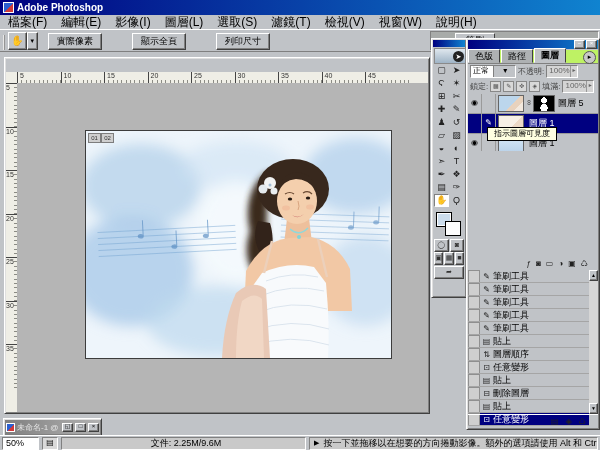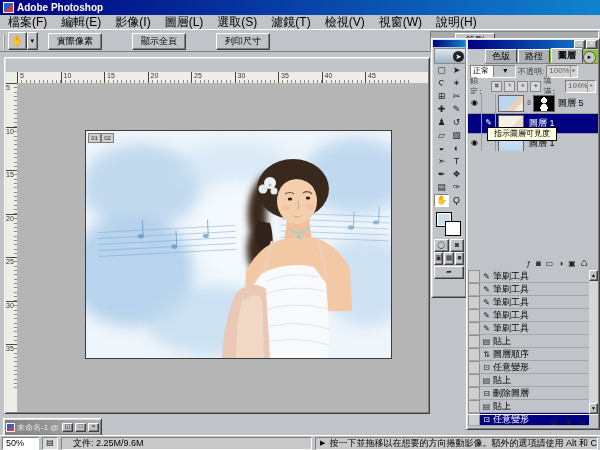--- a/index.html
+++ b/index.html
@@ -56,33 +56,33 @@
   #fgcol{left:1px;top:1px;width:14px;height:13px;background:#ccdded;border:1px solid #000;box-shadow:0 0 0 1px #fff inset;}
   #bgcol{left:10px;top:10px;width:14px;height:13px;background:#fdfdfd;border:1px solid #000;}
   .minirow{left:2px;width:30px;display:flex;justify-content:center;gap:1px;}
   .minibtn{height:11px;flex:1;font-size:7px;line-height:10px;text-align:center;color:#333;}
   #qmrow{top:200px;} #smrow{top:213px;} #irrow{top:227px;}
 
   
   #palwin{left:466px;top:38px;width:132px;height:390px;}
   #paltitle{left:1px;top:1px;right:1px;height:9px;display:flex;justify-content:flex-end;align-items:center;gap:1px;padding-right:1px;}
   .wbtn{width:9px;height:7px;font-size:6px;line-height:5px;text-align:center;}
-  #tabrow{left:18px;top:11px;right:1px;height:13px;display:flex;align-items:flex-end;border-bottom:1px solid #808080;background:#84cc16;}
+  #tabrow{left:1px;top:11px;right:1px;height:13px;display:flex;align-items:flex-end;border-bottom:1px solid #808080;background:#bef264;}
   .tab{height:12px;line-height:12px;padding:0 6px;font-size:9px;border:1px solid;border-color:#fff #404040 transparent #fff;background:#aeb1b3;margin-right:1px;}
   .tab.sel{background:#c0c3c7;height:13px;font-weight:bold;}
   #palmenu{margin-left:auto;width:11px;height:11px;border-radius:50%;border:1px solid #555;background:#c8c8c8;font-size:7px;line-height:10px;text-align:center;}
   #blendrow{left:1px;top:25px;right:1px;height:15px;gap:2px;padding:0 2px;}
   #blendsel{width:44px;height:11px;background:#fff;border:1px solid;border-color:#808080 #fff #fff #808080;display:flex;}
   #blendsel span{flex:1;font-size:8px;line-height:10px;padding-left:2px;}
   .dropbtn{width:10px;height:100%;background:#c0c3c7;border-left:1px solid #808080;font-size:6px;line-height:10px;text-align:center;}
   .flab{font-size:8px;color:#444;}
   .ffield{width:28px;height:11px;background:#d4d4d4;border:1px solid;border-color:#808080 #fff #fff #808080;font-size:8px;line-height:10px;padding-left:2px;color:#666;display:flex;}
   .ffield b{font-weight:normal;flex:1;}
   .spin{width:7px;border-left:1px solid #999;font-size:6px;text-align:center;line-height:9px;}
-  #lockrow{left:1px;top:40px;right:1px;height:14px;gap:2px;padding:0 2px;font-family:Liberation Mono, monospace;}
+  #lockrow{left:1px;top:40px;right:1px;height:14px;gap:2px;padding:0 2px;}
   .lockic{width:9px;height:9px;border:1px solid #888;background:#d8d8d8;font-size:6px;line-height:8px;text-align:center;color:#555;}
   #layerlist{left:1px;top:55px;right:1px;height:57px;background:#c0c3c7;}
   .lrow{height:19px;display:flex;align-items:center;border-bottom:1px solid #9a9a9a;background:#c0c3c7;}
   .lrow .cell{width:13px;height:19px;border-right:1px solid #9a9a9a;text-align:center;font-size:8px;line-height:18px;flex:none;}
   .thumb{width:24px;height:15px;border:1px solid #666;margin:0 2px;flex:none;}
   .lname{font-size:9px;padding-left:3px;white-space:nowrap;}
   .lrow.sel{background:#000080;color:#fff;}
   .linkic{font-size:7px;color:#333;transform:rotate(90deg);width:7px;flex:none;}
   #th0{background:linear-gradient(135deg,#bcd6ec 0 55%,#e8d2bd 55% 75%,#f3e9de 75%);}
   #mask0{width:20px;height:15px;border:1px solid #666;flex:none;background:#000;
@@ -104,21 +104,21 @@
   .sarrow{height:9px;font-size:5px;line-height:8px;text-align:center;}
   #histbar{left:1px;top:375px;right:1px;height:13px;display:flex;justify-content:flex-end;gap:7px;align-items:center;padding-right:12px;border-top:1px solid #fff;}
 
   
   #minwin{left:3px;top:418px;width:97px;height:16px;}
   #mintitle{left:1px;top:1px;right:1px;bottom:1px;background:linear-gradient(90deg,#7f7f7f,#b2b2b2);display:flex;align-items:center;gap:2px;padding:0 1px;}
   #mintitle .t{flex:1;font-size:8px;color:#e6e6e6;white-space:nowrap;overflow:hidden;}
   #statusbar{left:0;top:435px;width:600px;height:15px;border-top:1px solid #fff;background:#c0c3c7;display:flex;align-items:center;gap:3px;padding:0 2px;box-sizing:border-box;}
   #zoomfield{width:32px;height:11px;background:#fff;border:1px solid;border-color:#808080 #fff #fff #808080;font-size:9px;line-height:10px;padding-left:3px;}
   #previewbtn{width:14px;height:11px;text-align:center;font-size:8px;line-height:10px;border:1px solid;border-color:#808080 #fff #fff #808080;background:#d9d9d9;}
-  #docinfo{width:238px;height:11px;border:1px solid;border-color:#808080 #fff #fff #808080;font-size:9px;line-height:10px;padding-left:11px;background:#c9c9c9;}
+  #docinfo{width:238px;height:11px;border:1px solid;border-color:#808080 #fff #fff #808080;font-size:9px;line-height:10px;padding-left:5px;background:#c9c9c9;text-align:center;}
   #hintpanel{flex:1;height:11px;border:1px solid;border-color:#808080 #fff #fff #808080;font-size:9px;line-height:10px;display:flex;gap:4px;padding-left:4px;background:#c9c9c9;white-space:nowrap;overflow:hidden;}
   #hintpanel .arr{font-size:7px;}
 </style>
 </head>
 <body>
 
 <div class="abs row navybar" id="titlebar">
   <span class="pslogo"></span>
   <span>Adobe Photoshop</span>
 </div>

